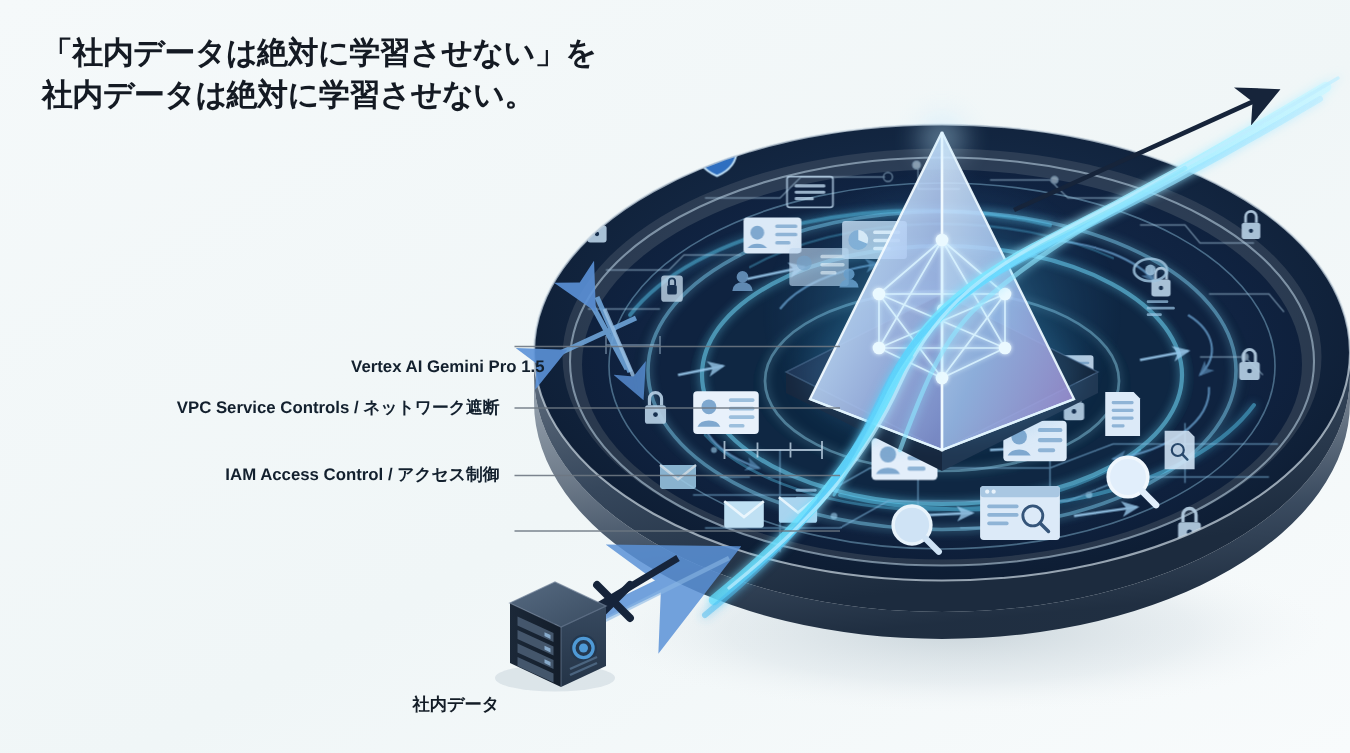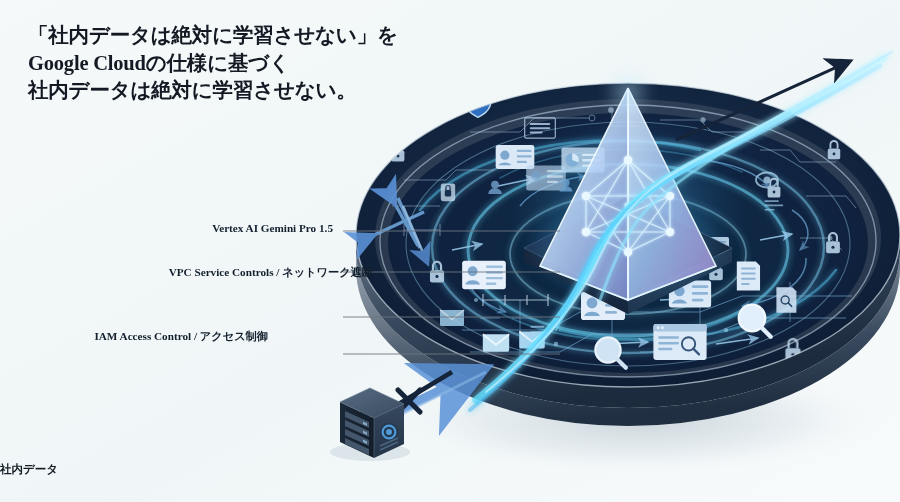--- a/index.html
+++ b/index.html
@@ -6,21 +6,21 @@
     margin: 0;
     padding: 0;
     background: #ffffff;
   }
   #page {
     position: relative;
     width: 900px;
     height: 502px;
     overflow: hidden;
     background: linear-gradient(145deg, #f4f8f9 0%, #f1f6f8 45%, #f7fafb 100%);
-    font-family: Liberation Serif, serif;
+    font-family: Liberation Sans, sans-serif;
   }
   #artboard {
     position: absolute;
     inset: 0;
   }
   .title-block {
     position: absolute;
     left: 28px;
     top: 22px;
     width: 430px;
@@ -594,23 +594,22 @@
         <path d="M44 62 L62 54"></path>
       </g>
 
       <path d="M4 14 L34 0 L68 16 L38 30 Z" fill="none" stroke="#6d7f95" stroke-width="0.9" opacity="0.7"></path>
       <path d="M38 30 L38 70" stroke="#6d7f95" stroke-width="0.9" opacity="0.5"></path>
     </g>
   </svg>
 
   <div class="title-block">
     <span class="title-line">「社内データは絶対に学習させない」を</span>
-    <span class="title-line">Google Cloudの仕様に基づく</span>
     <span class="title-line">社内データは絶対に学習させない。</span>
   </div>
 
-  <div class="label" id="cl0" style="left: 0px; top: 228px; width: 333px;">Vertex AI Gemini Pro 1.5</div>
-  <div class="label" id="cl1" style="left: 0px; top: 272px; width: 333px; margin-left: 40px;">VPC Service Controls / ネットワーク遮断</div>
-  <div class="label" id="cl2" style="left: 0px; top: 336px; width: 268px;">IAM Access Control / アクセス制御</div>
-
-  <div class="caption" id="svr-cap" style="left: 0px; top: 462px; width: 333px; text-align: left;">社内データ</div>
+  <div class="label" id="cl0" style="left: 0px; top: 245px; width: 333px; padding-left: 30px;">Vertex AI Gemini Pro 1.5</div>
+  <div class="label" id="cl1" style="left: 0px; top: 272px; width: 333px;">VPC Service Controls / ネットワーク遮断</div>
+  <div class="label" id="cl2" style="left: 0px; top: 317px; width: 333px;">IAM Access Control / アクセス制御</div>
+
+  <div class="caption" id="svr-cap" style="left: 0px; top: 462px; width: 333px; text-align: right;">社内データ</div>
 
 </div>
 
 </body></html>

